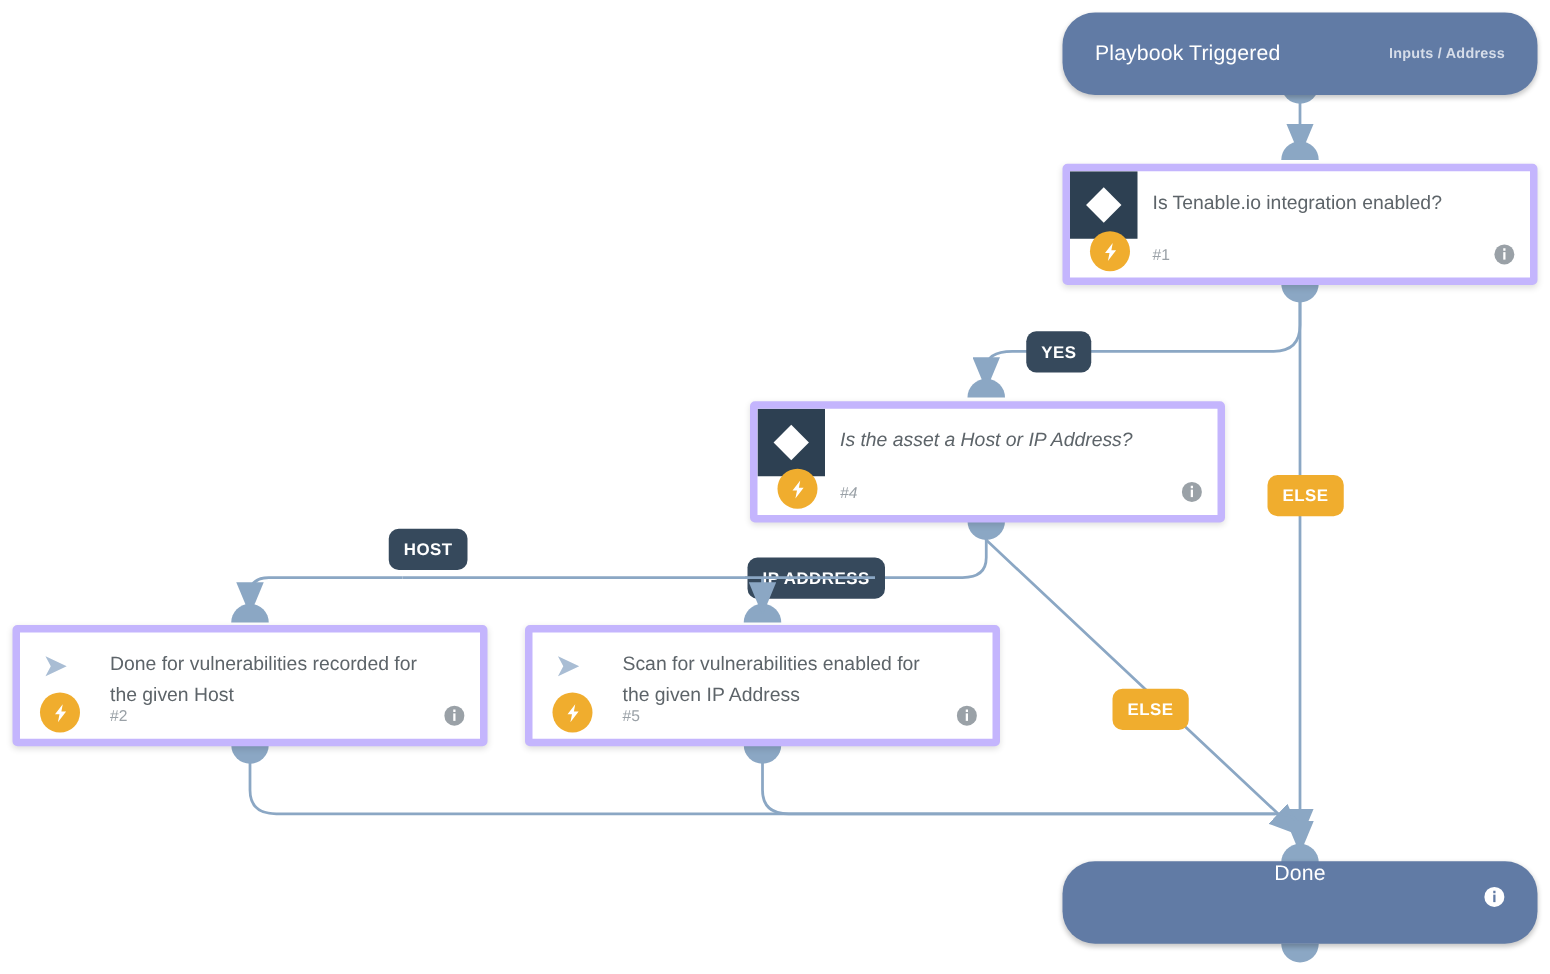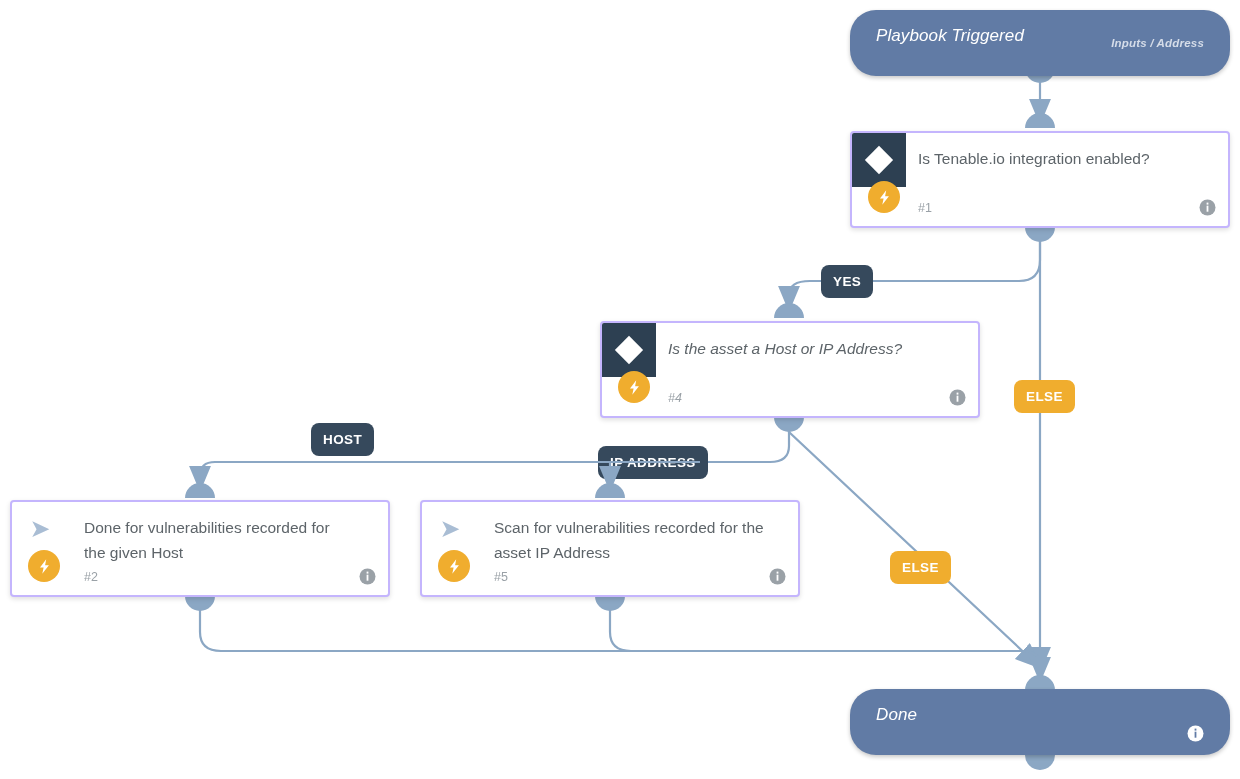--- a/index.html
+++ b/index.html
@@ -40,23 +40,23 @@
   .handle.top    { border-radius: 15px 15px 0 0; }
 
   
   .terminal {
     position: absolute;
     box-sizing: border-box;
     background: #617ba5;
     border-radius: 26px;
     box-shadow: 0 2px 4px rgba(0,0,0,0.22);
     display: flex;
-    padding: 16px 26px;
+    align-items: center;
+    padding: 0 26px;
     color: #ffffff;
-    font-style: italic;
   }
   .terminal .t-title {
     font-size: 17px;
     color: #ffffff;
     letter-spacing: .1px;
   }
   .terminal .t-right {
     margin-left: auto;
     display: flex;
     align-items: center;
@@ -67,21 +67,21 @@
     color: #d6dde9;
     font-weight: bold;
     letter-spacing: .2px;
   }
 
   
   .card {
     position: absolute;
     box-sizing: border-box;
     background: #ffffff;
-    border: 2px solid #c4b5fd;
+    border: 6px solid #c4b5fd;
     border-radius: 4px;
     box-shadow: 0 2px 5px rgba(0,0,0,0.13);
     overflow: hidden;
   }
   .card-inner {
     position: relative;
     height: 100%;
   }
   
   .icon-block {
@@ -283,21 +283,21 @@
   <div class="card" style="left:420px; top:500px; width:380px; height:97px;">
     <div class="card-inner">
       <div class="icon-block plain">
         <div class="chevron-icon">➤</div>
       </div>
       <div class="bolt">
         <svg width="17" height="17" viewBox="0 0 17 17">
           <path d="M10.2 1.3 L4.0 9.4 L7.6 9.4 L6.3 15.7 L12.9 7.2 L9.1 7.2 Z" fill="#ffffff"></path>
         </svg>
       </div>
-      <div class="card-title wide">Scan for vulnerabilities recorded for the asset IP Address</div>
+      <div class="card-title wide">Scan for vulnerabilities enabled for the given IP Address</div>
       <div class="step-num wide">#5</div>
       <div class="info-icon">
         <svg width="17" height="17" viewBox="0 0 17 17">
           <circle cx="8.5" cy="8.5" r="8" fill="#9aa1a7"></circle>
           <rect x="7.6" y="6.7" width="1.8" height="6" fill="#ffffff"></rect>
           <rect x="7.6" y="3.6" width="1.8" height="2" fill="#ffffff"></rect>
         </svg>
       </div>
     </div>
   </div>

